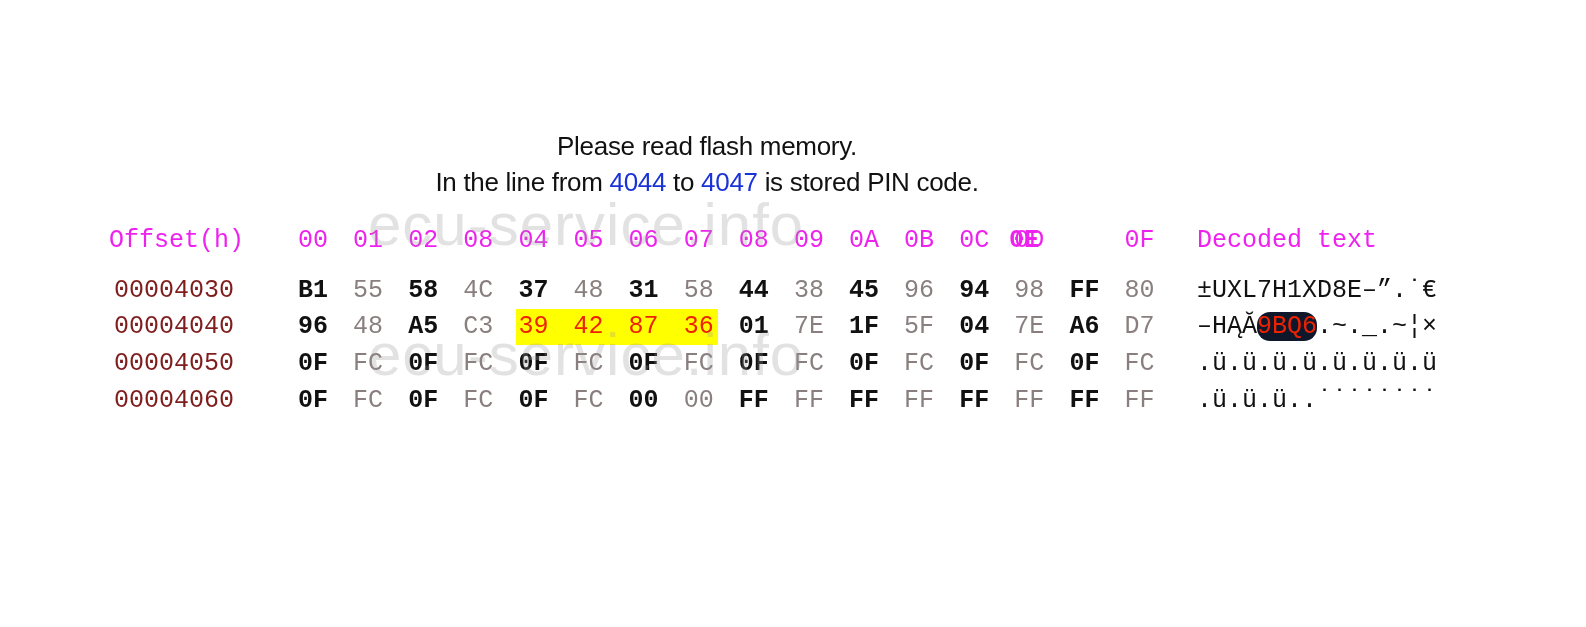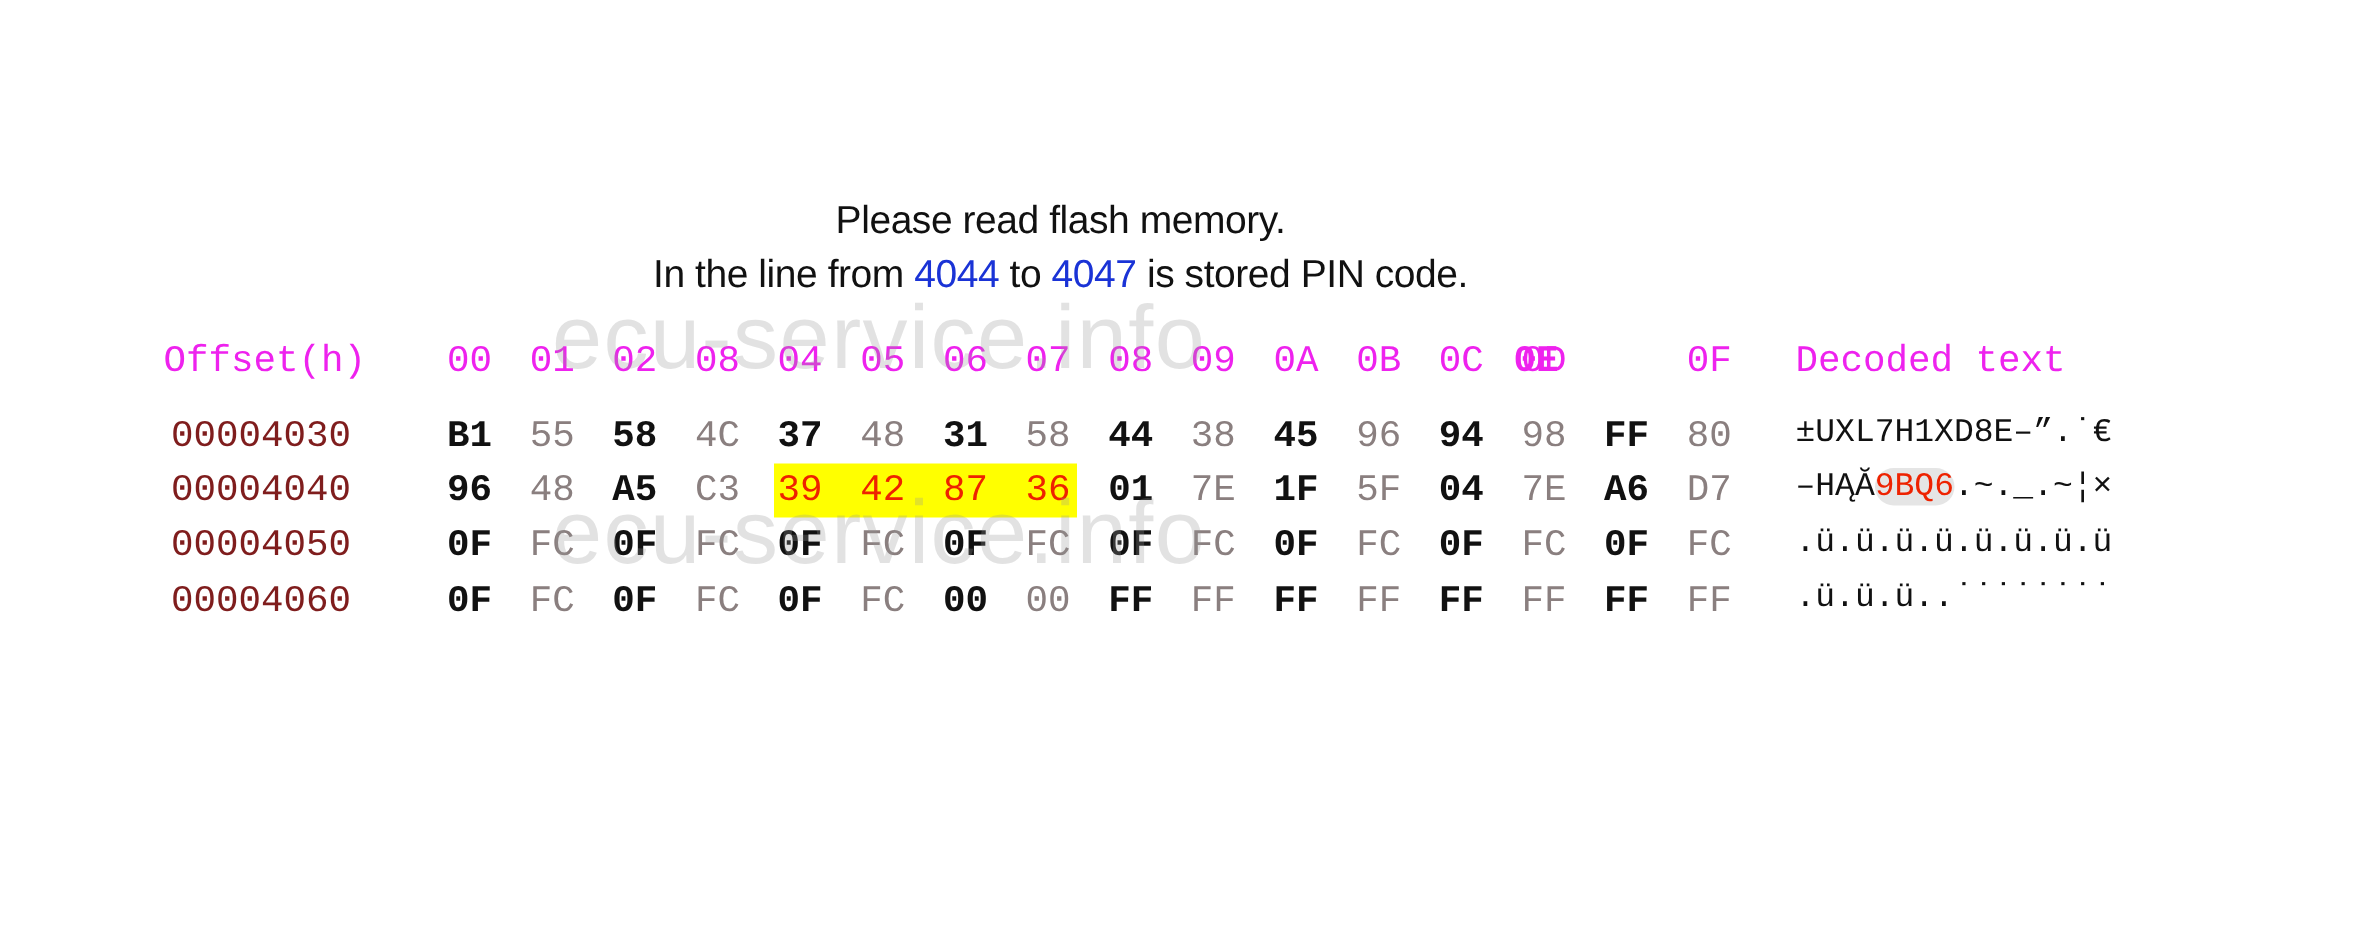--- a/index.html
+++ b/index.html
@@ -11,22 +11,22 @@
   .blue { color:#1a33d6; }
   .mono { font-family:"Liberation Mono", "DejaVu Sans Mono", monospace; font-size:25px; position:absolute; white-space:pre; }
   .hdr { color:#ee22ee; }
   .off { color:#7f1d1d; }
   .b { color:#111; font-weight:bold; }
   .l { color:#8a7f7f; }
   .hl { background:#ffff00; color:#ee2200; font-weight:normal; }
   .wm { position:absolute; font-family:"Liberation Sans", sans-serif; font-size:60px; color:rgba(150,150,150,0.28);
         letter-spacing:1px; pointer-events:none; }
   .hlbox { position:absolute; background:#ffff00; }
-  .dec { position:absolute; left:1197px; font-family:"Liberation Mono", monospace; font-size:22px; white-space:pre; color:#111; }
-  .dec .hl2 { background:#e5e5e5; color:#ee2200;border-radius:13px; }
+  .dec { position:absolute; left:1197px; font-family:"Liberation Mono", monospace; font-size:25px; white-space:pre; color:#111; }
+  .dec .hl2 { background:#0f172a; color:#ee2200;border-radius:13px; }
 </style>
 </head>
 <body>
 
 <div class="caption cap1">Please read flash memory.</div>
 <div class="caption cap2"><span>In the line from </span><span class="blue">4044</span><span> to </span><span class="blue">4047</span><span> is stored PIN code.</span></div>
 
 <div id="hexview">
   <div class="hlbox" style="left:516px; top:309px; width:202px; height:36px;"></div>
   <div class="mono hdr" style="left:109px; top:226px;">Offset(h)</div>

